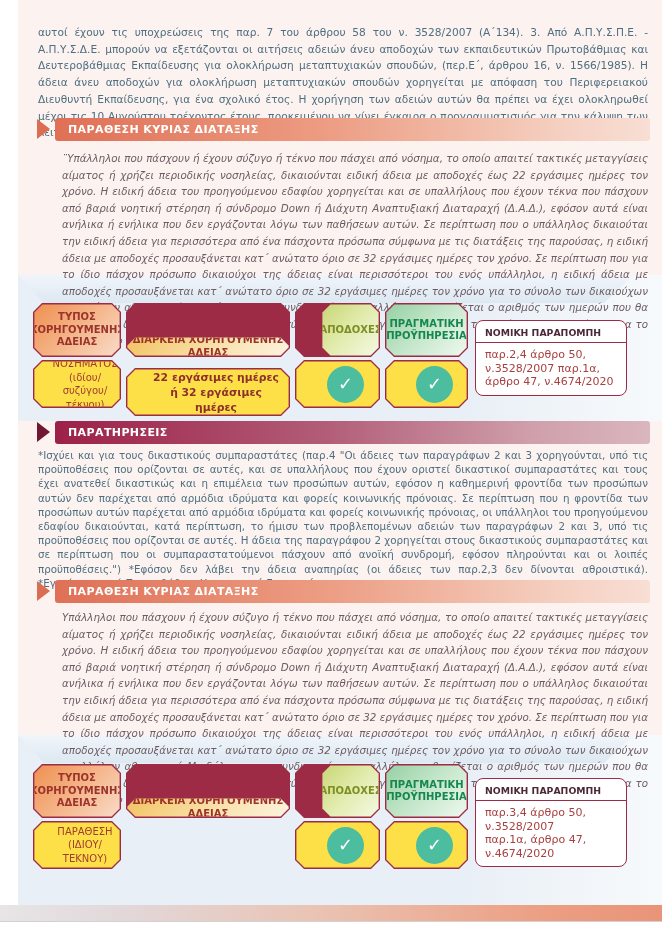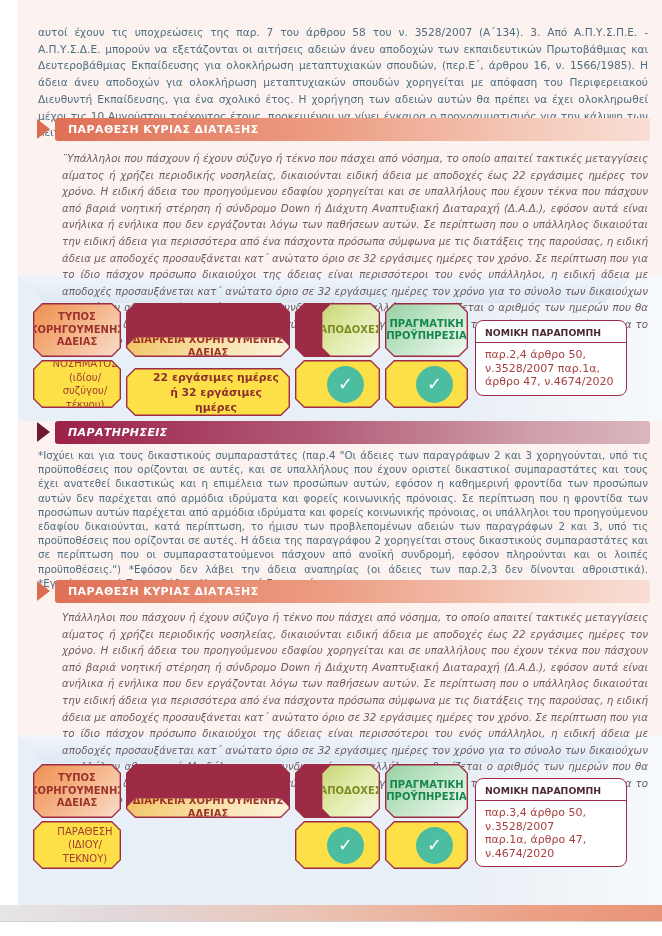--- a/index.html
+++ b/index.html
@@ -103,21 +103,21 @@
         <span class="check">✓</span>
       </div>
   </div>
 
   <div class="legal" style="top:320px;">
     <div class="legal-title">ΝΟΜΙΚΗ ΠΑΡΑΠΟΜΠΗ</div>
     <div class="legal-body">παρ.2,4 άρθρο 50,<br>ν.3528/2007 παρ.1α,<br>άρθρο 47,  ν.4674/2020</div>
   </div>
 
   <span class="tri maroon" style="left:37px;top:422px;"></span>
-  <div class="bar maroon" style="top:421px;font-style:italic;">ΠΑΡΑΤΗΡΗΣΕΙΣ</div>
+  <div class="bar maroon" style="top:421px;">ΠΑΡΑΤΗΡΗΣΕΙΣ</div>
   <p class="notes-text">*Ισχύει και για τους δικαστικούς συμπαραστάτες (παρ.4 "Οι άδειες των παραγράφων 2 και 3 χορηγούνται, υπό τις προϋποθέσεις που ορίζονται σε αυτές, και σε υπαλλήλους που έχουν οριστεί δικαστικοί συμπαραστάτες και τους έχει ανατεθεί δικαστικώς και η επιμέλεια των προσώπων αυτών, εφόσον η καθημερινή φροντίδα των προσώπων αυτών δεν παρέχεται από αρμόδια ιδρύματα και φορείς κοινωνικής πρόνοιας. Σε περίπτωση που η φροντίδα των προσώπων αυτών παρέχεται από αρμόδια ιδρύματα και φορείς κοινωνικής πρόνοιας, οι υπάλληλοι του προηγούμενου εδαφίου δικαιούνται, κατά περίπτωση, το ήμισυ των προβλεπομένων αδειών των παραγράφων 2 και 3, υπό τις προϋποθέσεις που ορίζονται σε αυτές. Η άδεια της παραγράφου 2 χορηγείται στους δικαστικούς συμπαραστάτες και σε περίπτωση που οι συμπαραστατούμενοι πάσχουν από ανοϊκή συνδρομή, εφόσον πληρούνται και οι λοιπές προϋποθέσεις.") *Εφόσον δεν λάβει την άδεια αναπηρίας (οι άδειες των παρ.2,3 δεν δίνονται αθροιστικά). *Εγκρίνεται από Πρωτοβάθμια Υγειονομική Επιτροπή.</p>
 
   <span class="tri coral" style="left:37px;top:581px;"></span>
   <div class="bar coral" style="top:580px;">ΠΑΡΑΘΕΣΗ ΚΥΡΙΑΣ ΔΙΑΤΑΞΗΣ</div>
 
   <p class="quote" style="left:62px;top:609px;width:586px;">Υπάλληλοι που πάσχουν ή έχουν σύζυγο ή τέκνο που πάσχει από νόσημα, το οποίο απαιτεί τακτικές μεταγγίσεις αίματος ή χρήζει περιοδικής νοσηλείας, δικαιούνται ειδική άδεια με αποδοχές έως 22 εργάσιμες ημέρες τον χρόνο. Η ειδική άδεια του προηγούμενου εδαφίου χορηγείται και σε υπαλλήλους που έχουν τέκνα που πάσχουν από βαριά νοητική στέρηση ή σύνδρομο Down ή Διάχυτη Αναπτυξιακή Διαταραχή (Δ.Α.Δ.), εφόσον αυτά είναι ανήλικα ή ενήλικα που δεν εργάζονται λόγω των παθήσεων αυτών. Σε περίπτωση που ο υπάλληλος δικαιούται την ειδική άδεια για περισσότερα από ένα πάσχοντα πρόσωπα σύμφωνα με τις διατάξεις της παρούσας, η ειδική άδεια με αποδοχές προσαυξάνεται κατ΄ ανώτατο όριο σε 32 εργάσιμες ημέρες τον χρόνο. Σε περίπτωση που για το ίδιο πάσχον πρόσωπο δικαιούχοι της άδειας είναι περισσότεροι του ενός υπάλληλοι, η ειδική άδεια με αποδοχές προσαυξάνεται κατ΄ ανώτατο όριο σε 32 εργάσιμες ημέρες τον χρόνο για το σύνολο των δικαιούχων υπαλλήλων αθροιστικά Με δήλωση των συνδικαιούχων υπαλλήλων καθορίζεται ο αριθμός των ημερών που θα λάβει κάθε δικαιούχος υπάλληλος από το σύνολο των 32 εργασίμων ημερών τον χρόνο που δικαιούνται για το ίδιο πάσχον πρόσωπο αθροιστικά.¨</p>
 
   <div class="cell" style="left:33px;top:764px;width:88px;height:54px;">
     <div class="cell-in hd c1">ΤΥΠΟΣ ΧΟΡΗΓΟΥΜΕΝΗΣ ΑΔΕΙΑΣ</div>
   </div>

